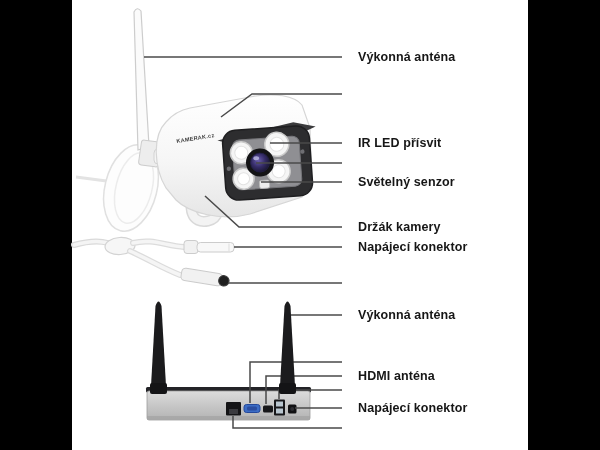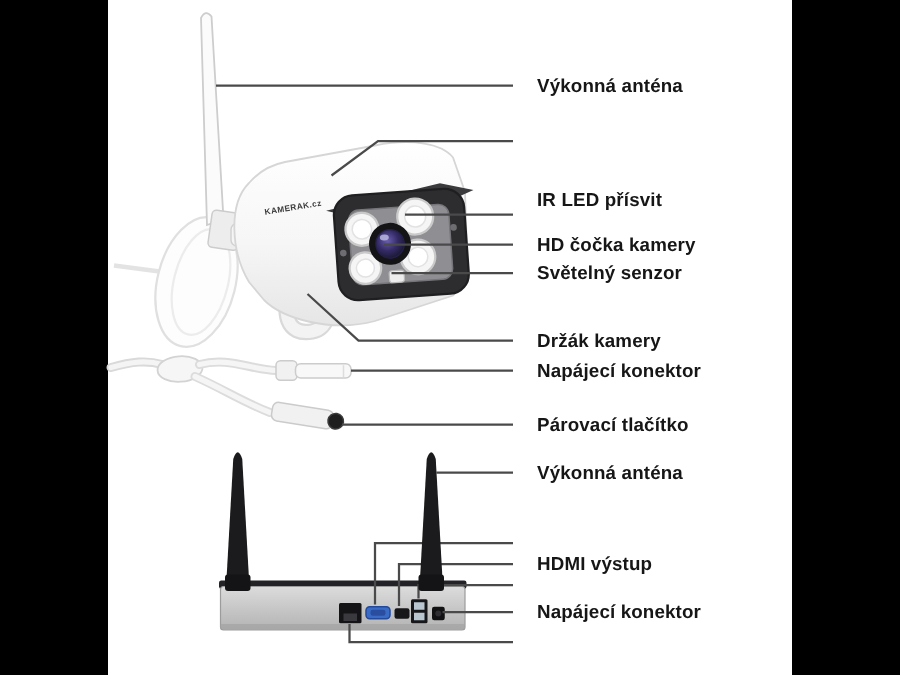--- a/index.html
+++ b/index.html
@@ -171,22 +171,20 @@
         <rect x="150" y="383" width="17" height="11" rx="2" fill="#141416"></rect>
       </g>
       <g>
         <path d="M 284.5,306 Q 287.5,297 290.5,306 L 295,386 L 280,386 Z" fill="#1b1b1d"></path>
         <rect x="279" y="383" width="17" height="11" rx="2" fill="#141416"></rect>
       </g>
     </g>
   </svg>
 
   <div class="lbl" style="top:48px">Výkonná anténa</div>
-  <div class="lbl" style="top:124px">IR LED přísvit</div>
-  <div class="lbl" style="top:154px">HD čočka kamery</div>
+  <div class="lbl" style="top:134px">IR LED přísvit</div>
   <div class="lbl" style="top:173px">Světelný senzor</div>
   <div class="lbl" style="top:218px">Držák kamery</div>
   <div class="lbl" style="top:238px">Napájecí konektor</div>
-  <div class="lbl" style="top:274px">Párovací tlačítko</div>
   <div class="lbl" style="top:306px">Výkonná anténa</div>
-  <div class="lbl" style="top:367px">HDMI výstup</div>
+  <div class="lbl" style="top:367px">HDMI anténa</div>
   <div class="lbl" style="top:399px">Napájecí konektor</div>
 </div>
 
 </body></html>

